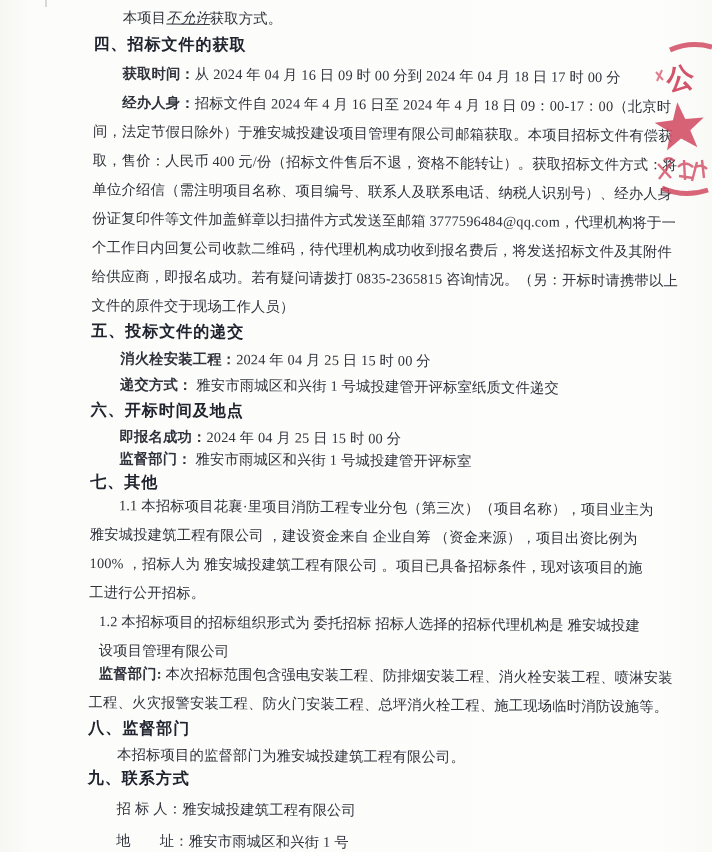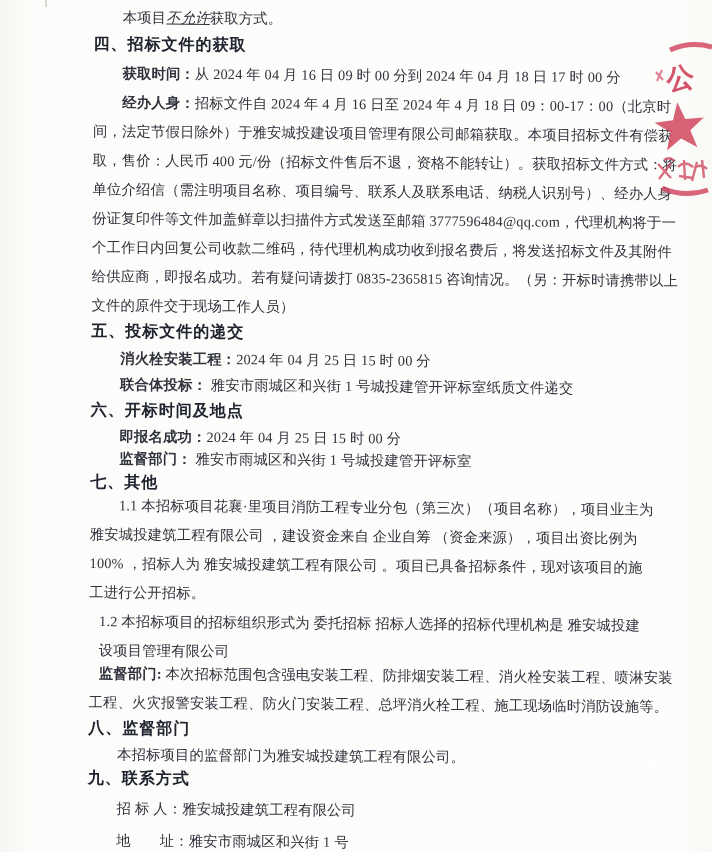--- a/index.html
+++ b/index.html
@@ -66,21 +66,21 @@
       <div class="line">取，售价：人民币 400 元/份（招标文件售后不退，资格不能转让）。获取招标文件方式：将</div>
       <div class="line">单位介绍信（需注明项目名称、项目编号、联系人及联系电话、纳税人识别号）、经办人身</div>
       <div class="line">份证复印件等文件加盖鲜章以扫描件方式发送至邮箱 3777596484@qq.com，代理机构将于一</div>
       <div class="line">个工作日内回复公司收款二维码，待代理机构成功收到报名费后，将发送招标文件及其附件</div>
       <div class="line">给供应商，即报名成功。若有疑问请拨打 0835-2365815 咨询情况。（另：开标时请携带以上</div>
       <div class="line">文件的原件交于现场工作人员）</div>
     </div>
 
     <div class="heading mt0">五、投标文件的递交</div>
     <div class="line-s indent mt3"><span class="lbl">消火栓安装工程：</span><span>2024 年 04 月 25 日  15 时 00 分</span></div>
-    <div class="line-s indent"><span class="lbl">联合体投标：</span><span> 雅安市雨城区和兴街 1 号城投建管开评标室纸质文件递交</span></div>
+    <div class="line-s indent"><span class="lbl">递交方式：</span><span> 雅安市雨城区和兴街 1 号城投建管开评标室纸质文件递交</span></div>
 
     <div class="heading mt2">六、开标时间及地点</div>
     <div class="line-s indent mt2"><span class="lbl">即报名成功：</span><span>2024 年 04 月 25 日  15 时 00 分</span></div>
     <div class="line-s indent mtn4"><span class="lbl">监督部门：</span><span> 雅安市雨城区和兴街 1 号城投建管开评标室</span></div>
 
     <div class="heading mt0">七、其他</div>
     <div class="mtn2">
       <div class="line indent">1.1 本招标项目花襄·里项目消防工程专业分包（第三次）（项目名称），项目业主为</div>
       <div class="line">雅安城投建筑工程有限公司 ，建设资金来自   企业自筹  （资金来源），项目出资比例为</div>
       <div class="line">100%   ，招标人为 雅安城投建筑工程有限公司   。项目已具备招标条件，现对该项目的施</div>

